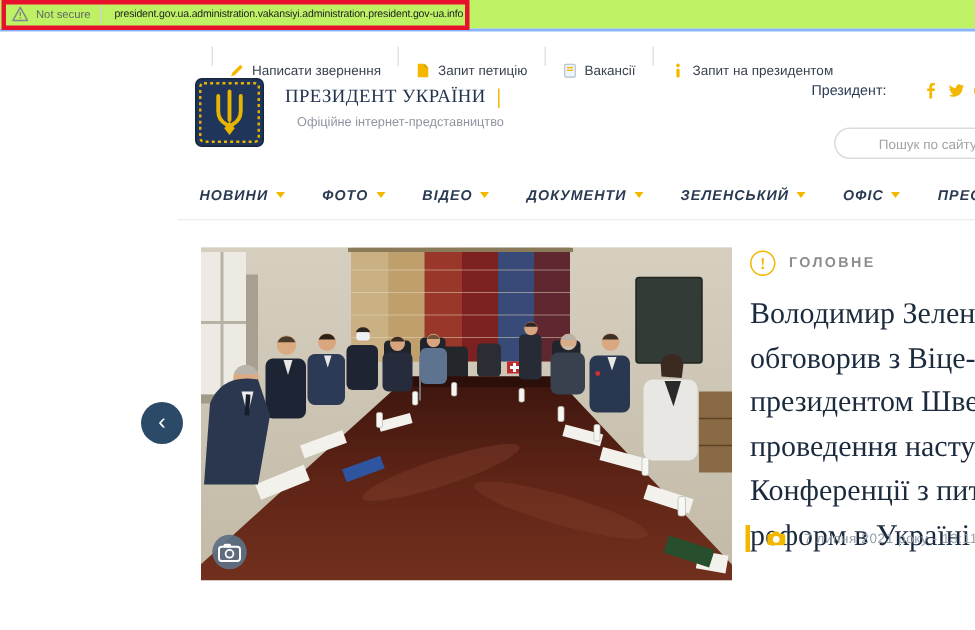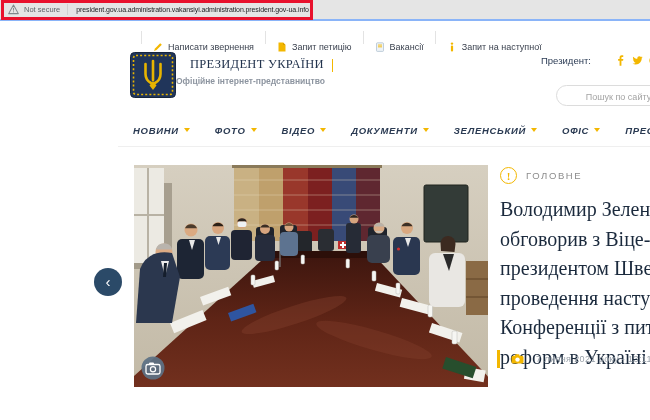--- a/index.html
+++ b/index.html
@@ -6,21 +6,21 @@
     --gold:#f3b700;
     --navy:#22344f;
     --red:#e8112d;
   }
   *{margin:0;padding:0;box-sizing:border-box;}
   html,body{width:650px;height:420px;overflow:hidden;background:#fff;
     font-family:"Liberation Sans","DejaVu Sans",sans-serif;}
   .stage{position:relative;width:650px;height:420px;background:#fff;}
 
   
-  .browser-bar{position:absolute;top:0;left:0;width:650px;height:19px;background:#e5e5e5;}
+  .browser-bar{position:absolute;top:0;left:0;width:650px;height:19px;background:#bef264;}
   .browser-inner{display:flex;align-items:center;height:19px;padding-left:8px;}
   .warn-icon{width:11px;height:11px;flex:0 0 auto;margin-right:5px;}
   .secure-text{font-size:7.5px;color:#5f6368;margin-right:7px;white-space:nowrap;}
   .omni-divider{width:1px;height:11px;background:#d0d0d0;margin-right:8px;}
   .url-text{font-size:7px;letter-spacing:-0.1px;color:#202124;white-space:nowrap;}
   .annotation-box{position:absolute;left:1px;top:0px;width:312px;height:20px;
     border:3px solid var(--red);z-index:9;pointer-events:none;}
   .omnibox-line{position:absolute;top:19px;left:0;width:650px;height:2px;background:#8ab4f8;}
 
   
@@ -29,21 +29,21 @@
   .util-item{display:flex;align-items:flex-end;gap:5px;font-size:9px;color:#3c4350;
     white-space:nowrap;cursor:pointer;margin-top:20px;}
   .uicon{width:10px;height:10px;display:inline-block;}
 
   
   .logo{position:absolute;left:130px;top:52px;width:46px;height:46px;cursor:pointer;}
   .site-title{position:absolute;left:190px;top:57px;display:flex;align-items:flex-end;gap:8px;
     font-family:"Liberation Serif","DejaVu Serif",serif;font-size:12.5px;color:#23344e;
     letter-spacing:0.3px;white-space:nowrap;}
   .title-div{width:1px;height:13px;background:var(--gold);}
-  .site-subtitle{position:absolute;left:176px;top:76px;font-size:8.5px;color:#8d95a0;font-weight:bold;}
+  .site-subtitle{position:absolute;left:198px;top:76px;font-size:8.5px;color:#8d95a0;}
   .social-row{position:absolute;left:541px;top:55px;display:flex;align-items:center;gap:6px;}
   .social-label{font-size:9.5px;color:#2c3c55;margin-right:18px;white-space:nowrap;}
   .soc{width:11px;height:11px;display:inline-block;cursor:pointer;}
   .search-box{position:absolute;left:556px;top:85px;width:125px;height:21px;
     border:1px solid #dcdcdc;border-radius:11px;background:#fff;}
   .search-box input{width:100%;height:100%;border:none;outline:none;background:transparent;
     font-size:9px;color:#555;text-align:center;font-family:inherit;}
   .search-box input::placeholder{color:#a3a3a3;}
 
   
@@ -59,21 +59,21 @@
     background:#2b4a68;color:#fff;display:flex;align-items:center;justify-content:center;
     font-size:15px;line-height:1;cursor:pointer;padding-bottom:2px;}
   .photo-frame{position:absolute;left:134px;top:165px;width:354px;height:222px;overflow:hidden;
     cursor:pointer;background:#cdc6b6;}
 
   .right-col{position:absolute;left:500px;top:167px;width:290px;}
   .featured-head{display:flex;align-items:center;gap:9px;}
   .bang-icon{width:17px;height:17px;border-radius:50%;border:1.5px solid var(--gold);
     color:var(--gold);font-weight:bold;font-size:11px;display:flex;align-items:center;
     justify-content:center;font-family:"Liberation Serif",serif;}
-  .featured-label{font-size:9.5px;color:#8c8c8c;letter-spacing:1.6px;font-weight:normal;text-align:center;}
+  .featured-label{font-size:9.5px;color:#8c8c8c;letter-spacing:1.6px;font-weight:bold;text-align:center;}
   .headline{margin-top:11px;font-family:"Liberation Serif","DejaVu Serif",serif;
     font-size:20px;line-height:29.5px;color:#1b2a3d;white-space:pre-line;cursor:pointer;}
   .date-row{position:absolute;left:497px;top:350px;display:flex;align-items:center;gap:0;height:18px;}
   .date-bar{width:3px;height:18px;background:var(--gold);margin-right:11px;}
   .date-cam{width:13px;height:10px;margin-right:12px;}
   .date-text{font-size:9px;color:#98a0a9;letter-spacing:0.4px;white-space:nowrap;}
 </style>
 </head>
 <body>
 
@@ -118,21 +118,21 @@
         <rect x="3" y="4.4" width="4" height="0.9" fill="#f3b700"></rect>
       </svg>
       <span>Вакансії</span>
     </div>
     <span class="util-sep"></span>
     <div class="util-item">
       <svg class="uicon" viewBox="0 0 10 10">
         <circle cx="5" cy="1.6" r="1.2" fill="#f3b700"></circle>
         <rect x="3.9" y="3.6" width="2.2" height="6" rx="1" fill="#f3b700"></rect>
       </svg>
-      <span>Запит на наступної</span>
+      <span>Запит на президентом</span>
     </div>
   </div>
 
   <svg class="logo" viewBox="0 0 46 46">
     <rect x="0.5" y="0.5" width="45" height="45" rx="4" fill="#20355a" stroke="#16263f" stroke-width="1"></rect>
     <rect x="3.5" y="3.5" width="39" height="39" rx="2.5" fill="none" stroke="#e7b400" stroke-width="1.6" stroke-dasharray="2 2.1"></rect>
     <g stroke="#e7b400" stroke-width="2.6" fill="none" stroke-linecap="round">
       <path d="M23 9 V28"></path>
       <path d="M15.5 12 V22 Q15.5 28 21 31"></path>
       <path d="M30.5 12 V22 Q30.5 28 25 31"></path>

